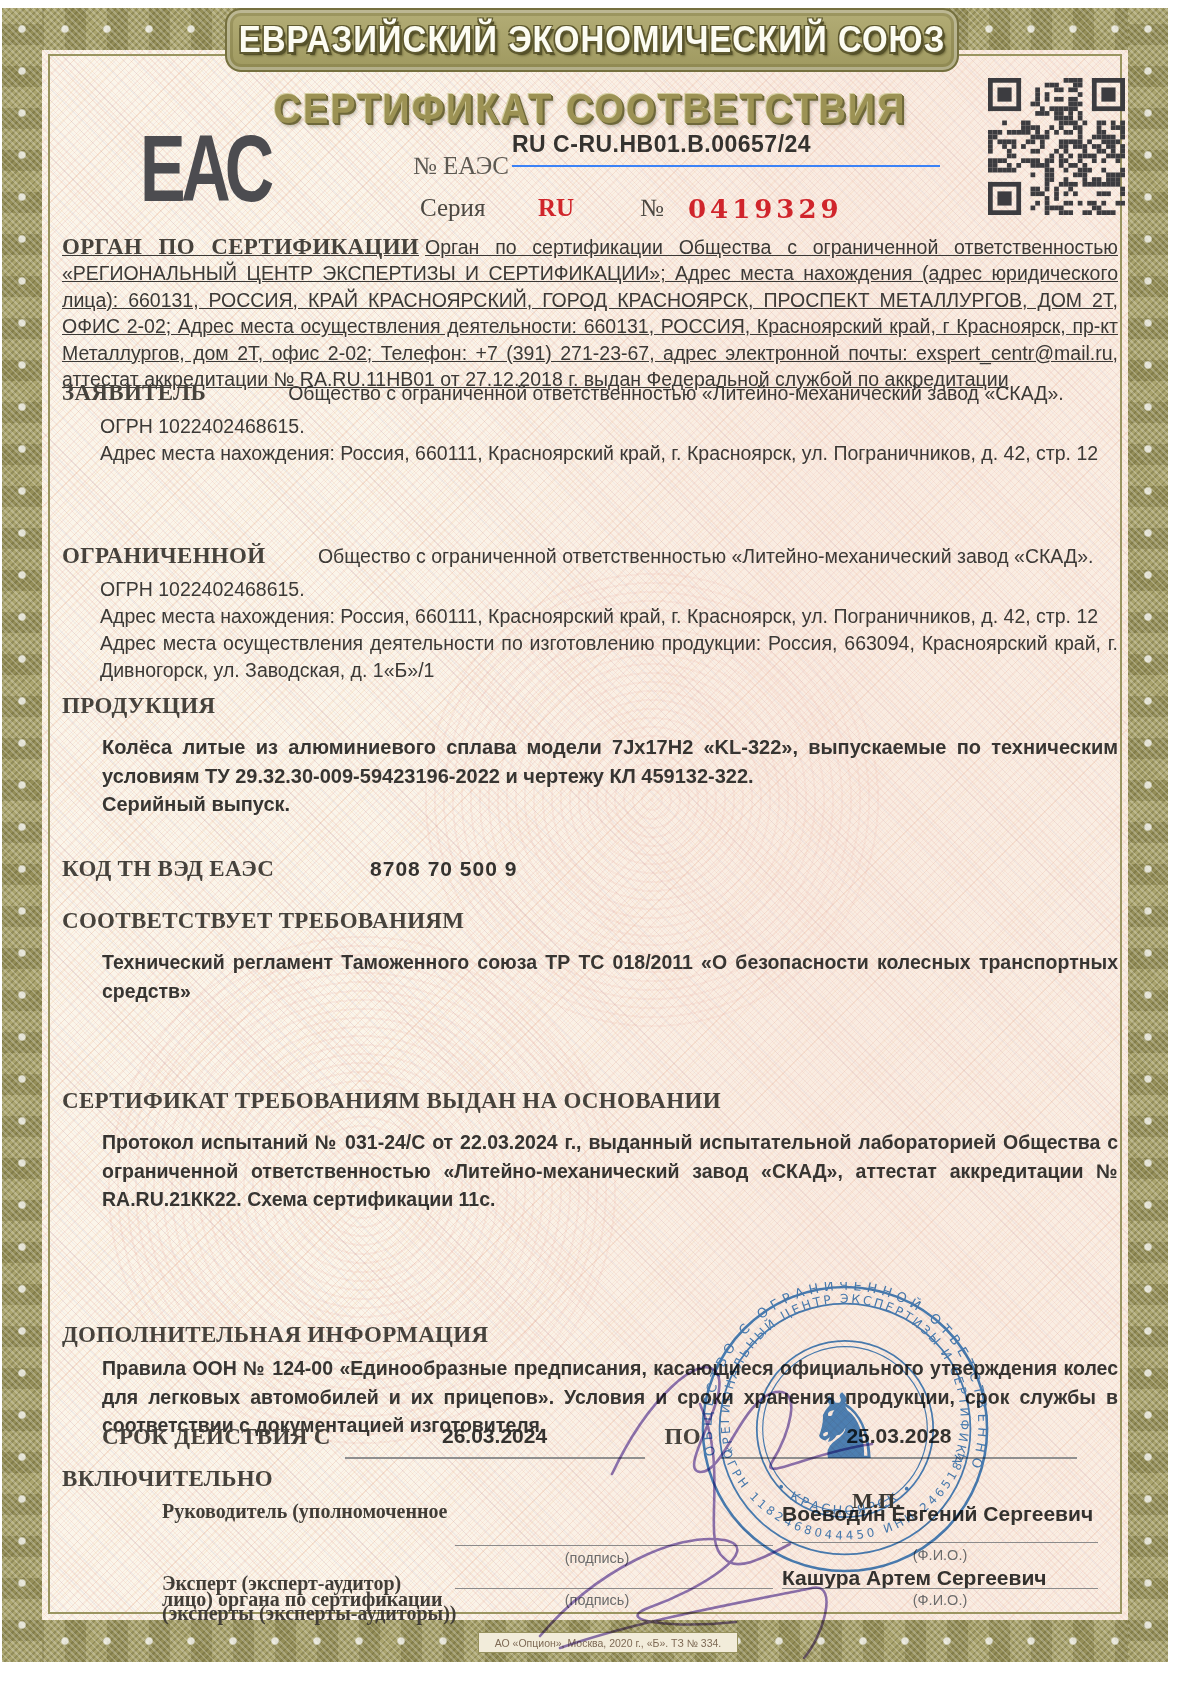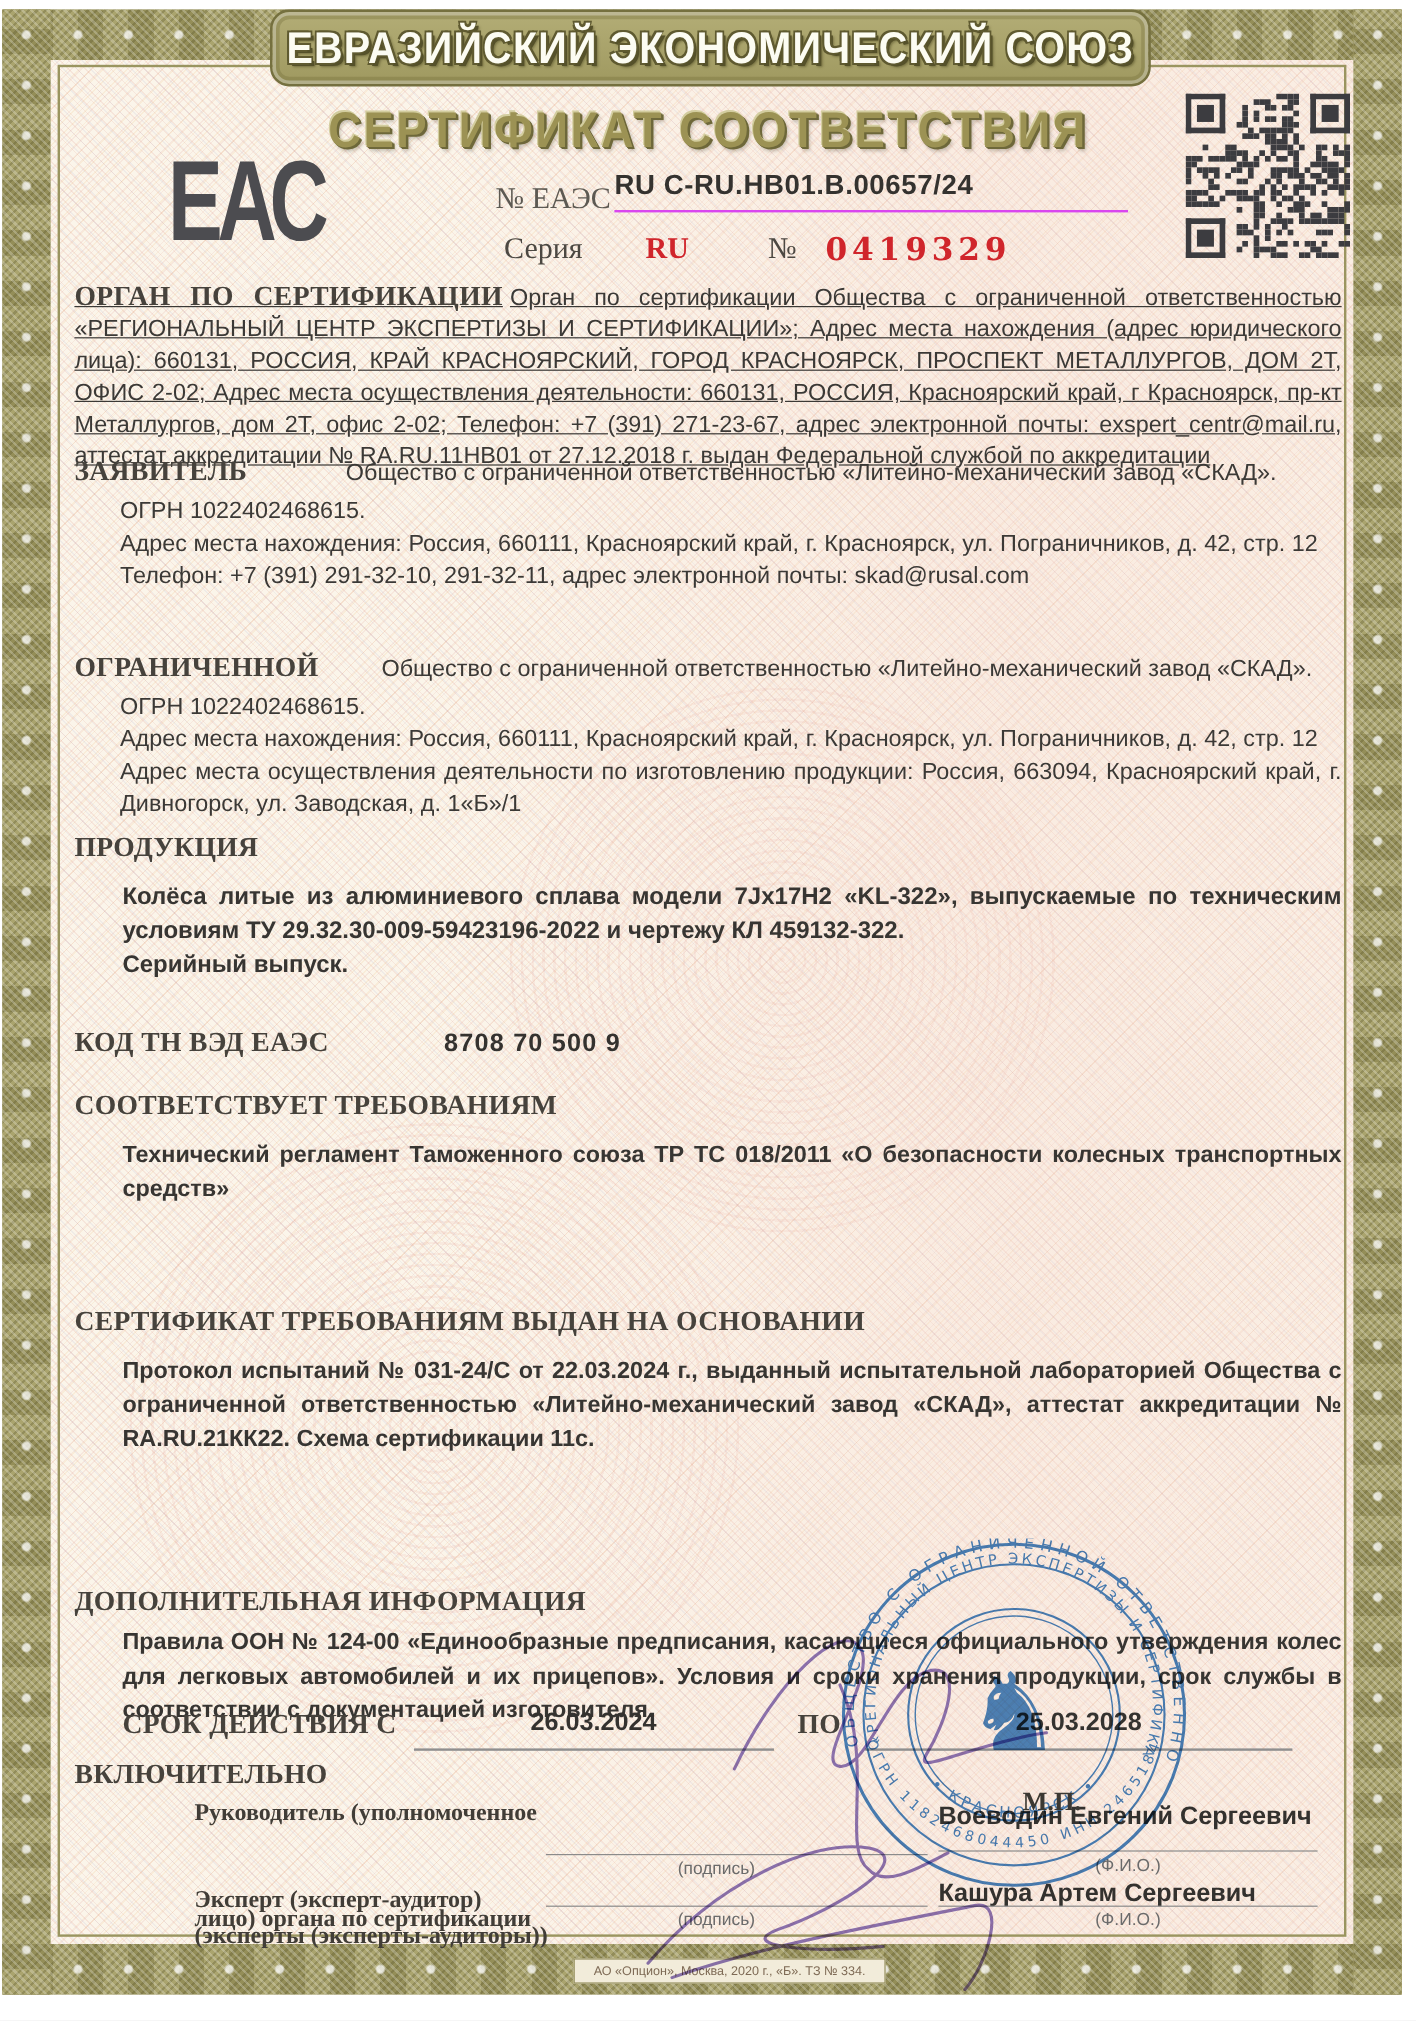--- a/index.html
+++ b/index.html
@@ -43,22 +43,22 @@
       text-shadow:-1.5px -1.5px 0 #5f5a30,1.5px -1.5px 0 #5f5a30,-1.5px 1.5px 0 #5f5a30,
                   2.5px 2.5px 0 #55512a,3.5px 3.5px 2px rgba(60,56,20,.45);}
   .eac{position:absolute;left:140px;top:122px;font-weight:bold;font-size:95px;line-height:92px;
       color:#4c4c50;letter-spacing:-6px;transform:scaleX(.72);transform-origin:left top;
       font-family:"Liberation Sans",sans-serif;}
   .certtitle{position:absolute;left:62px;top:88px;width:1056px;text-align:center;z-index:2;
       font-weight:bold;font-size:38px;letter-spacing:2px;color:#9c9254;transform:scaleY(1.1);
       text-shadow:-1px -1px 0 #d3cd9f,1px 1px 0 #6e683a,2px 2px 0 #6e683a,3px 3px 3px rgba(40,36,10,.25);}
   .numlabel{position:absolute;left:413px;top:152px;font-family:"Liberation Serif",serif;
       font-size:25px;color:#5d5952;}
-  .numvalue{position:absolute;left:512px;top:141px;width:428px;font-weight:bold;font-size:23px;
-      color:#34322f;letter-spacing:.5px;border-bottom:2px solid #d946ef;padding-bottom:7px;}
+  .numvalue{position:absolute;left:512px;top:131px;width:428px;font-weight:bold;font-size:23px;
+      color:#34322f;letter-spacing:.5px;border-bottom:2px solid #3b82f6;padding-bottom:7px;}
   .series{position:absolute;top:194px;font-family:"Liberation Serif",serif;font-size:25px;color:#4c4842;}
   .red{color:#d0252b;}
   .serial{letter-spacing:4px;font-weight:bold;font-family:"DejaVu Serif",serif;}
   .qr{position:absolute;left:988px;top:78px;width:137px;height:137px;}
   
   .sec{position:absolute;left:62px;width:1056px;}
   .h{font-family:"Liberation Serif",serif;font-weight:bold;font-size:23px;letter-spacing:.3px;color:#46423c;}
   .para{margin:0;text-align:justify;font-size:19.5px;line-height:26.4px;color:#3b3936;}
   .para .h{margin-right:6px;}
   .row1{display:flex;align-items:baseline;}
@@ -424,21 +424,20 @@
   </div>
 
   <div class="sec" style="top:380px;">
     <div class="row1">
       <span class="h">ЗАЯВИТЕЛЬ</span>
       <span class="intro">Общество с ограниченной ответственностью «Литейно-механический завод «СКАД».</span>
     </div>
     <div class="lines">
       <p class="ln">ОГРН 1022402468615.</p>
       <p class="ln">Адрес места нахождения: Россия, 660111, Красноярский край, г. Красноярск, ул. Пограничников, д. 42, стр. 12</p>
-      <p class="ln">Телефон: +7 (391) 291-32-10, 291-32-11, адрес электронной почты: skad@rusal.com</p>
     </div>
   </div>
 
   <div class="sec" style="top:543px;">
     <div class="row1">
       <span class="h">ОГРАНИЧЕННОЙ</span>
       <span class="intro">Общество с ограниченной ответственностью «Литейно-механический завод «СКАД».</span>
     </div>
     <div class="lines">
       <p class="ln">ОГРН 1022402468615.</p>

